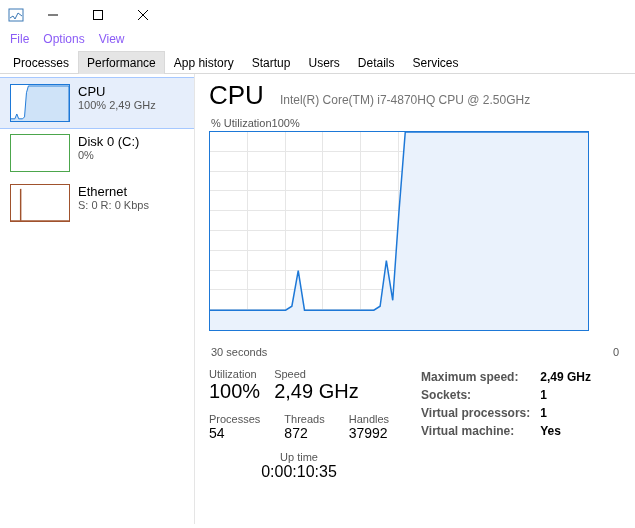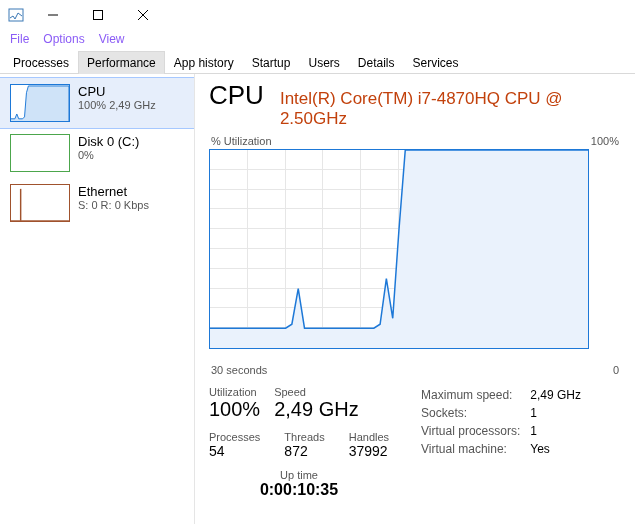--- a/index.html
+++ b/index.html
@@ -23,41 +23,41 @@
   .thumb { width:60px; height:38px; border:1px solid; background:#fff; position:relative; overflow:hidden; }
   .thumb.cpu { border-color:#1d78d7; }
   .thumb.mem { border-color:#952c8e; }
   .thumb.disk { border-color:#4ca64c; }
   .thumb.eth { border-color:#a0522d; }
   .side-text .t1 { font-size:13px; }
   .side-text .t2 { font-size:11px; color:#555; }
   .main { flex:1; padding: 6px 14px 10px 14px; overflow:hidden; }
   .hdr { display:flex; align-items:baseline; gap: 16px; margin-bottom:6px;}
   .hdr .big { font-size:26px; font-weight:400; }
-  .hdr .sub { font-size:17px; color:#c2410c; }
+  .hdr .sub { font-size:12px; color:#737373; }
   .chart-wrap { }
-  .chart-labels-top { display:flex; justify-content:space-between; font-size:11px; color:#555; padding: 0 2px 2px 2px;}
+  .chart-labels-top { display:flex; font-size:11px; color:#555; padding: 0 2px 2px 2px;}
   .chart { width:380px; height:200px; border:1px solid #1d78d7; position:relative; background:
     repeating-linear-gradient(to right, transparent, transparent calc(100%/10 - 1px), #e6e6e6 calc(100%/10 - 1px), #e6e6e6 calc(100%/10)),
     repeating-linear-gradient(to bottom, transparent, transparent calc(100%/10 - 1px), #e6e6e6 calc(100%/10 - 1px), #e6e6e6 calc(100%/10));
   }
   .chart svg { width:100%; height:100%; display:block; }
   .chart-labels-bottom { display:flex; justify-content:space-between; font-size:11px; color:#555; padding: 2px 2px 0 2px; margin-top: 13px;}
   .stats { display:flex; gap: 30px; margin-top:10px; }
   .stats-left .row1 { display:flex; gap:14px; }
   .stats-left .row2 { display:flex; gap:24px; margin-top:10px;}
   .stat .lbl { font-size:11px; color:#555; }
   .stat .val { font-size:20px; }
   .stat .val.sm { font-size:14px; }
   .stats-right { font-size:12px; }
-  .stats-right table td { padding: 0 8px 2px 0; }
+  .stats-right table td { padding: 0 8px 2px 0; font-weight: bold; }
   .stats-right table td.k { color:#555; }
   .uptime { margin-top:10px;text-align:center;}
   .uptime .lbl { font-size:11px; color:#555; }
-  .uptime .val { font-size:16px;font-weight:bold; }
+  .uptime .val { font-size:16px; }
 </style>
 </head>
 <body>
 
 <div class="window">
 
   <div class="titlebar">
     <span class="icon">
       <svg viewBox="0 0 16 16">
           <rect x="1" y="2" width="14" height="12" fill="none" stroke="#3b78b5" stroke-width="1"></rect>

